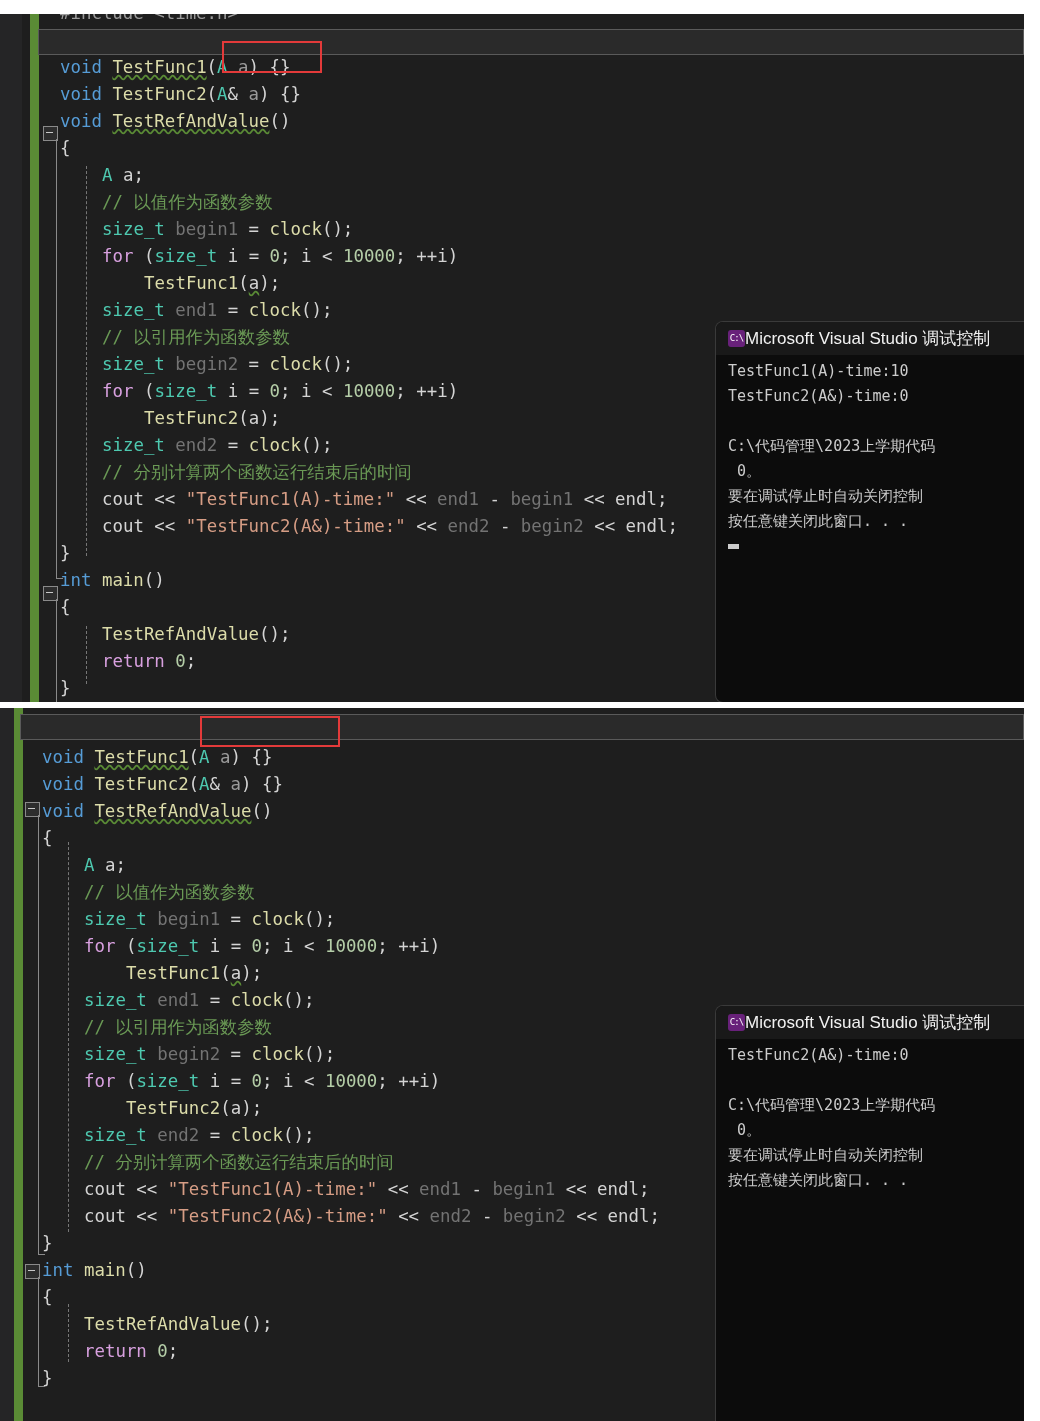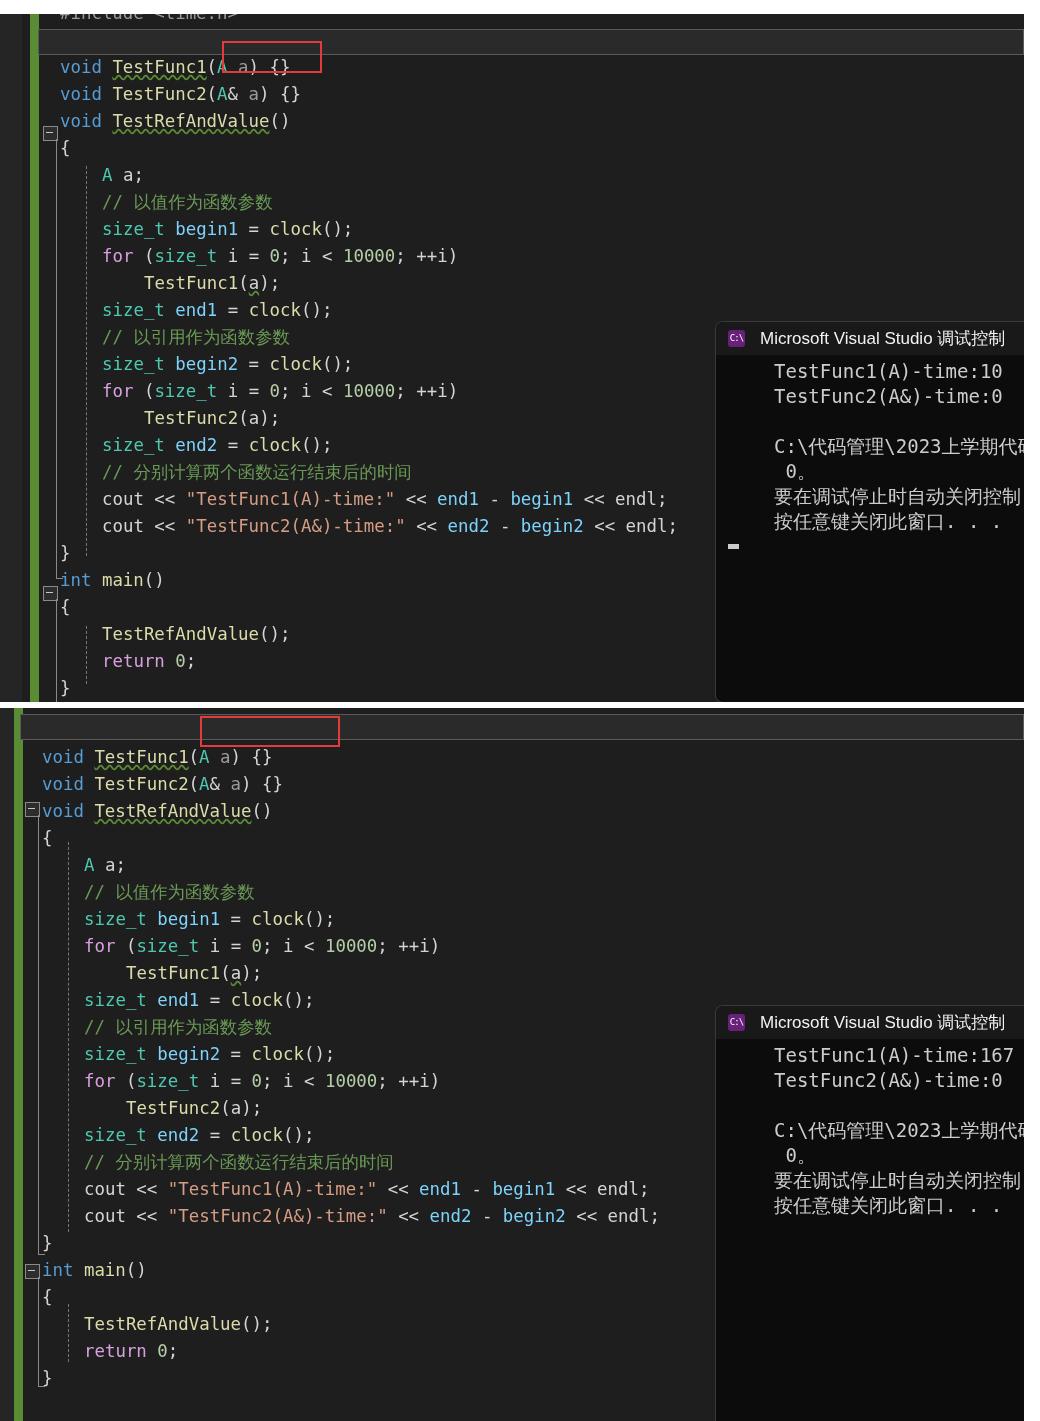--- a/index.html
+++ b/index.html
@@ -21,21 +21,21 @@
 
   
   .kw{color:#569cd6;}       
   .kw2{color:#d8a0df;}      
   .type{color:#4ec9b0;}     
   .fn{color:#dcdcaa;}       
   .num{color:#b5cea8;}
   .str{color:#d69d85;}
   .cmt{color:#6a9955;}
   .pl{color:#d4d4d4;}       
-  .var{color:#7dd3fc;}
+  .var{color:#737373;}
   .dim{color:#9b9b9b;}
 
   .squig{text-decoration:underline wavy #5a8b35;text-decoration-skip-ink:none;}
 
   
   .curline{position:absolute;left:38px;height:26px;border:1px solid #5a5a5a;background:#2a2a2a;box-sizing:border-box;}
 
   
   .redbox{position:absolute;border:2px solid #e33a3a;box-sizing:border-box;background:transparent;}
 
@@ -48,24 +48,24 @@
   .vguide.corner::after{content:"";position:absolute;left:0;bottom:0;width:7px;height:1px;background:#8a8a8a;}
   .dguide{position:absolute;width:0;border-left:1px dashed #777;}
 
   
   .console{position:absolute;background:#0c0c0c;border-radius:7px 0 0 7px;overflow:hidden;
            box-shadow:0 0 0 1px #3a3a3a;}
   .ctitle{height:33px;background:#191919;display:flex;align-items:center;padding-left:12px;}
   .cicon{width:17px;height:17px;border-radius:3px;background:#68217a;color:#ffffff;
          font-family:"DejaVu Sans Mono",monospace;font-size:9px;line-height:17px;text-align:center;
          flex:0 0 auto;letter-spacing:-1px;}
-  .ctitletext{margin-left:15px;color:#f2f2f2;font-family:"Liberation Sans",sans-serif;font-size:17px;
+  .ctitletext{margin-left:0;color:#f2f2f2;font-family:"Liberation Sans",sans-serif;font-size:17px;
               white-space:nowrap;}
   .cbody{padding:4px 0 0 12px;color:#cccccc;font-family:"DejaVu Sans Mono",monospace;
-         font-size:19px;line-height:25px;white-space:pre;margin-left:46px;}
+         font-size:15px;line-height:25px;white-space:pre;}
   .cursorblk{width:11px;height:5px;background:#cccccc;margin-left:0;margin-top:10px;}
 
   .watermark{position:absolute;color:#b9b9b9;font-family:"Liberation Sans",sans-serif;font-size:18px;
              white-space:nowrap;}
 
   
   .seam{position:absolute;background:#ffffff;}
   .rightpad{position:absolute;top:0;right:0;width:16px;height:1421px;background:#ffffff;}
 </style>
 </head>
@@ -118,17 +118,17 @@
     <div class="dguide" style="left:68px;top:596px;height:58px;"></div>
 
     <div class="redbox" style="left:200px;top:8px;width:140px;height:31px;"></div>
   </div>
 
   <div class="console" id="console-bottom" style="left:716px;top:1006px;width:324px;height:415px;border-radius:7px 0 0 0;">
     <div class="ctitle">
       <div class="cicon">C:\</div>
       <div class="ctitletext">Microsoft Visual Studio 调试控制</div>
     </div>
-    <div class="cbody" id="cbody-bottom"><div>TestFunc1(A)-time:167</div><div>TestFunc2(A&amp;)-time:0</div><div>&nbsp;</div><div>C:\代码管理\2023上学期代码</div><div> 0。</div><div>要在调试停止时自动关闭控制</div><div>按任意键关闭此窗口. . .</div></div>
+    <div class="cbody" id="cbody-bottom"><div>TestFunc2(A&amp;)-time:0</div><div>&nbsp;</div><div>C:\代码管理\2023上学期代码</div><div> 0。</div><div>要在调试停止时自动关闭控制</div><div>按任意键关闭此窗口. . .</div></div>
   </div>
 
   <div class="rightpad"></div>
 </div>
 
 </body></html>

